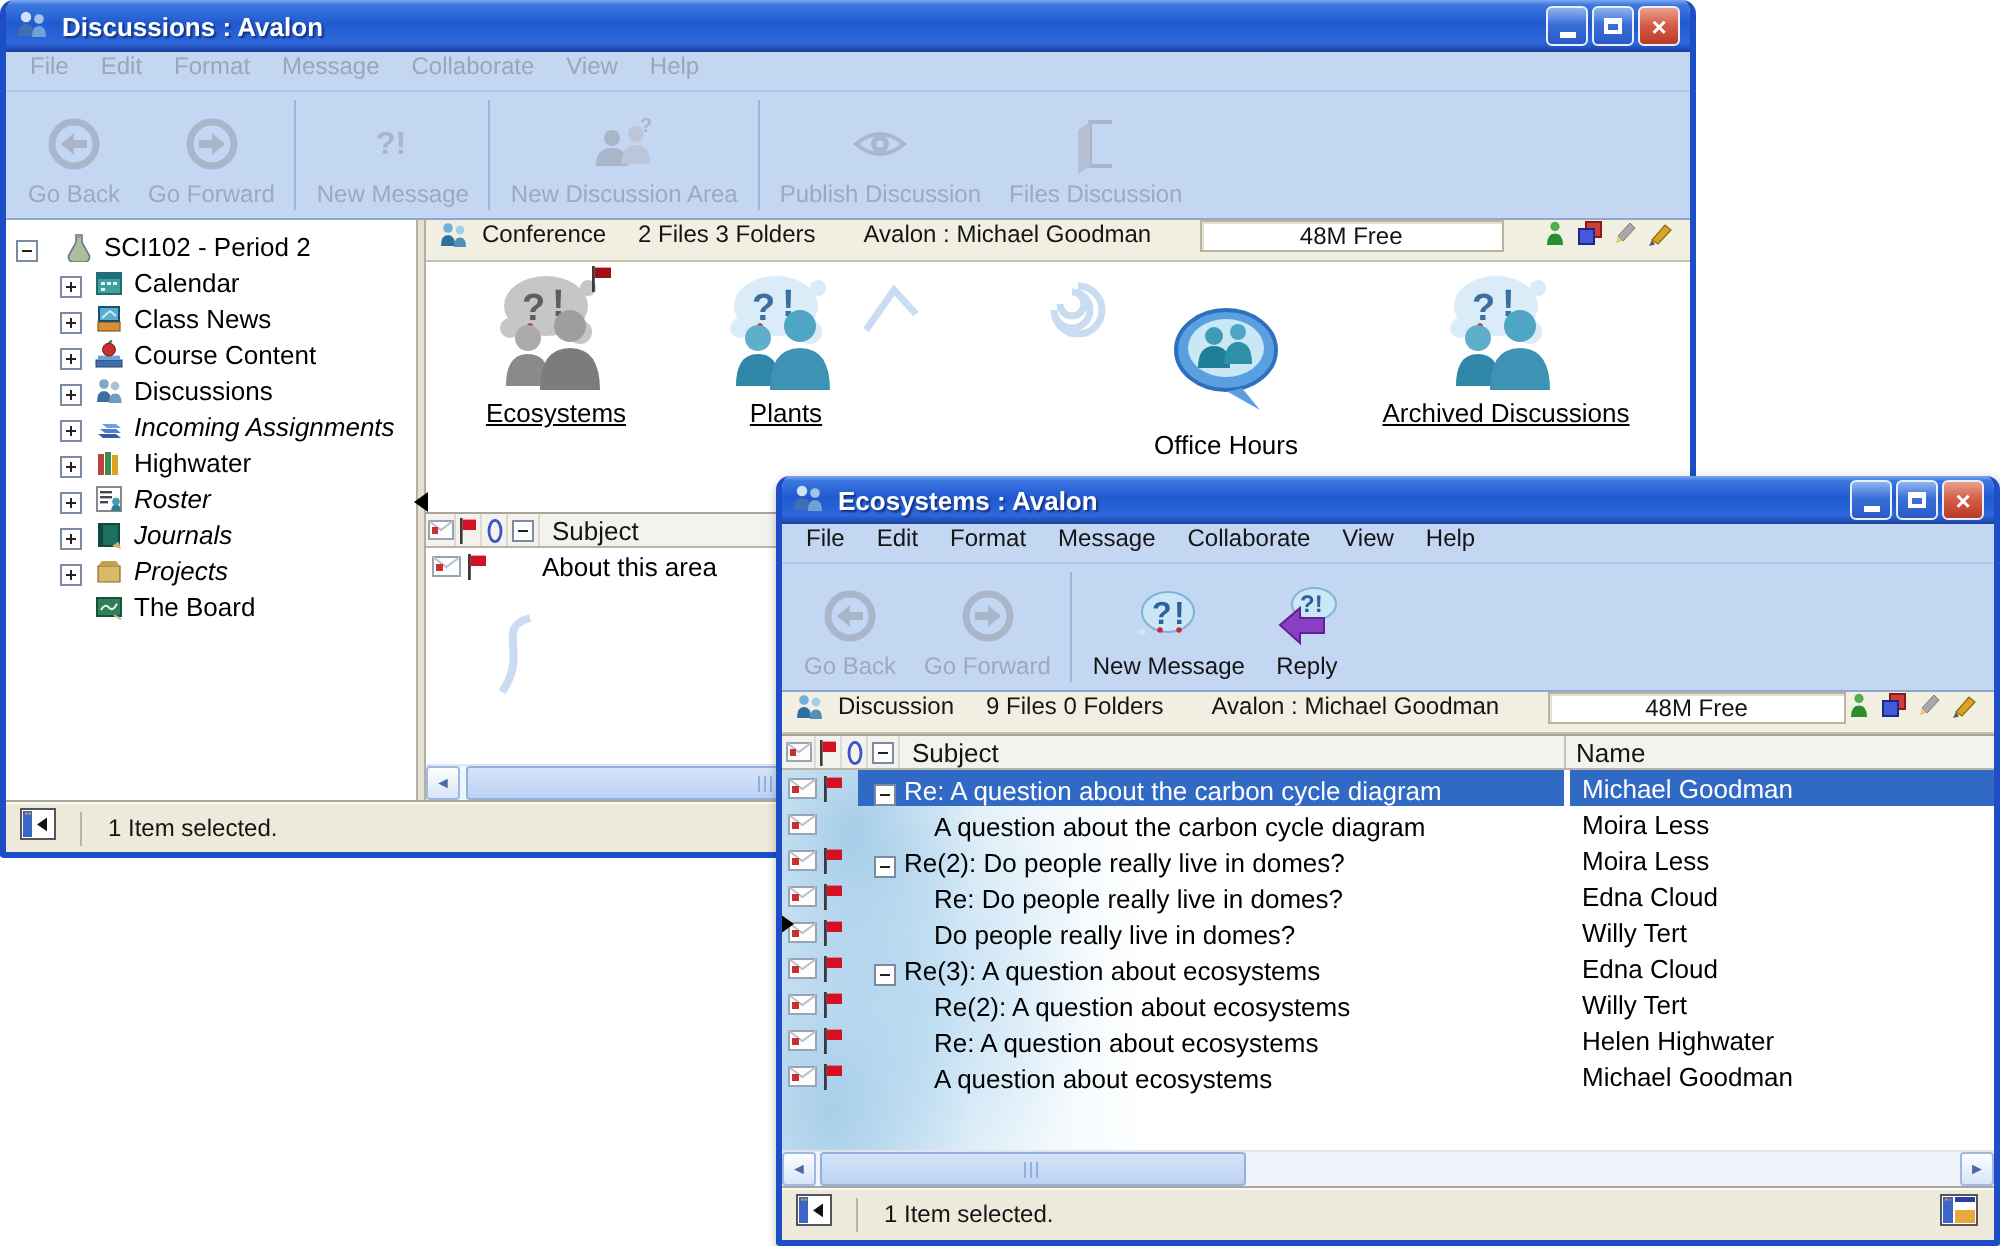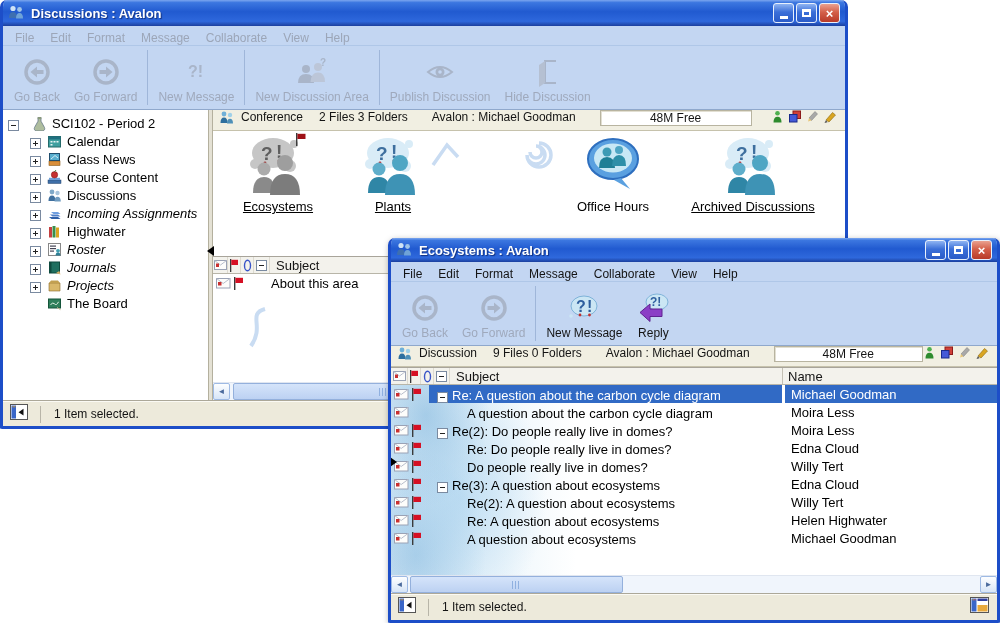--- a/index.html
+++ b/index.html
@@ -14,21 +14,21 @@
             color:#fff;font-weight:bold;font-size:13px;text-shadow:1px 1px 1px #12307E}
   .fg-window .titlebar{height:24px}
   .title-text{white-space:nowrap}
   .win-btns{margin-left:auto;display:flex;gap:2px}
   .win-btn{width:21px;height:20px;border-radius:3px;border:1px solid #E8F0FC;box-sizing:border-box;
            display:flex;align-items:center;justify-content:center;color:#fff;font-size:13px;font-weight:bold;
            background:linear-gradient(180deg,#8FB4F2,#3B6FD8 45%,#2A5BC8);text-shadow:none}
   .win-btn.close{background:linear-gradient(180deg,#EAA18F,#D4604A 45%,#B83A28)}
   .glyph-min{width:8px;height:3px;background:#fff;margin-top:9px}
   .glyph-max{width:9px;height:8px;border:2px solid #fff;border-top-width:3px;box-sizing:border-box}
-  .menubar{height:19px;display:flex;align-items:flex-end;padding:0 4px;font-size:12px;border-bottom:1px solid #AFC7E8;background:#C3D6F2}
+  .menubar{height:19px;display:flex;align-items:flex-start;padding:0 4px;font-size:12px;border-bottom:1px solid #AFC7E8;background:#C3D6F2}
   .menubar span{padding:0 8px;white-space:nowrap}
   .bg-window .menubar span{color:#9CA6B8}
   .fg-window .menubar span{color:#141414}
   .toolbar{height:63px;display:flex;align-items:stretch;background:#C3D6F2;border-bottom:1px solid #8FA8CC;padding-left:4px}
   .tb-btn{display:flex;flex-direction:column;align-items:center;justify-content:flex-end;padding:3px 7px 5px;font-size:12px;white-space:nowrap}
   .tb-icon{height:36px;display:flex;align-items:center;justify-content:center}
   .tb-label{color:#141414}
   .tb-btn.dis .tb-label{color:#9FA9BC}
   .tb-sep{width:1px;background:#9FB6D9;margin:4px 3px}
   .bg-content{position:relative;height:290px;background:#fff}
@@ -179,21 +179,21 @@
         </span>
       <span class="tb-label">Publish Discussion</span>
     </div>
     <div class="tb-btn dis">
       <span class="tb-icon">
           <svg width="28" height="30">
             <path d="M22 4 H11 V26 H22" fill="none" stroke="#A9B5C9" stroke-width="2"></path>
             <path d="M11 4 L5 8 V30 L11 26 Z" fill="#B5C0D2"></path>
           </svg>
         </span>
-      <span class="tb-label">Hide Discussion</span>
+      <span class="tb-label">Files Discussion</span>
     </div>
   </div>
 
   <div class="bg-content">
     <div class="tree-pane">
       <div class="tree-row root">
         <span class="expbox"></span>
         <span class="t-icon">
             <svg width="15" height="15">
               <path d="M6 1.5h3v3.7l3.5 6.3c.8 1.5-.3 3.5-2 3.5h-6c-1.7 0-2.8-2-2-3.5L6 5.2z" fill="#AEBD9E" stroke="#667788" stroke-width=".8"></path>
@@ -396,21 +396,21 @@
                 <circle cx="17" cy="28" r="1.4" fill="#C03030"></circle>
                 <circle cx="31" cy="26" r="1.4" fill="#C03030"></circle>
                 <circle cx="16" cy="34" r="6.5" fill="#5FAECB"></circle>
                 <path d="M5 58 Q5 42 16 42 Q27 42 27 58 Z" fill="#2F86A6"></path>
                 <circle cx="37" cy="28" r="8" fill="#4FA6C4"></circle>
                 <path d="M22 60 Q22 39 37 39 Q52 39 52 60 Z" fill="#3E93B5"></path>
               </svg>
           </span>
           <span class="d-label u">Plants</span>
         </div>
-        <div class="d-item" style="left:330px;top:4px">
+        <div class="d-item" style="left:330px;top:20px">
           <span class="big-icon">
             <svg width="60" height="62">
                 <ellipse cx="30" cy="24" rx="25" ry="20" fill="#5AA0E0" stroke="#2E6FBF" stroke-width="2"></ellipse>
                 <ellipse cx="30" cy="23" rx="19" ry="14.5" fill="#C8E8F5"></ellipse>
                 <circle cx="24" cy="17" r="4.5" fill="#3E9BB5"></circle>
                 <path d="M16 33 Q16 22 24 22 Q32 22 32 33 Z" fill="#1F7F96"></path>
                 <circle cx="36" cy="15" r="4" fill="#4FA6C4"></circle>
                 <path d="M29 31 Q29.5 20 36 20 Q43 20 43 31 Z" fill="#2E8FA8"></path>
                 <path d="M38 43 L47 54 L31 45 Z" fill="#5AA0E0"></path>
               </svg>

